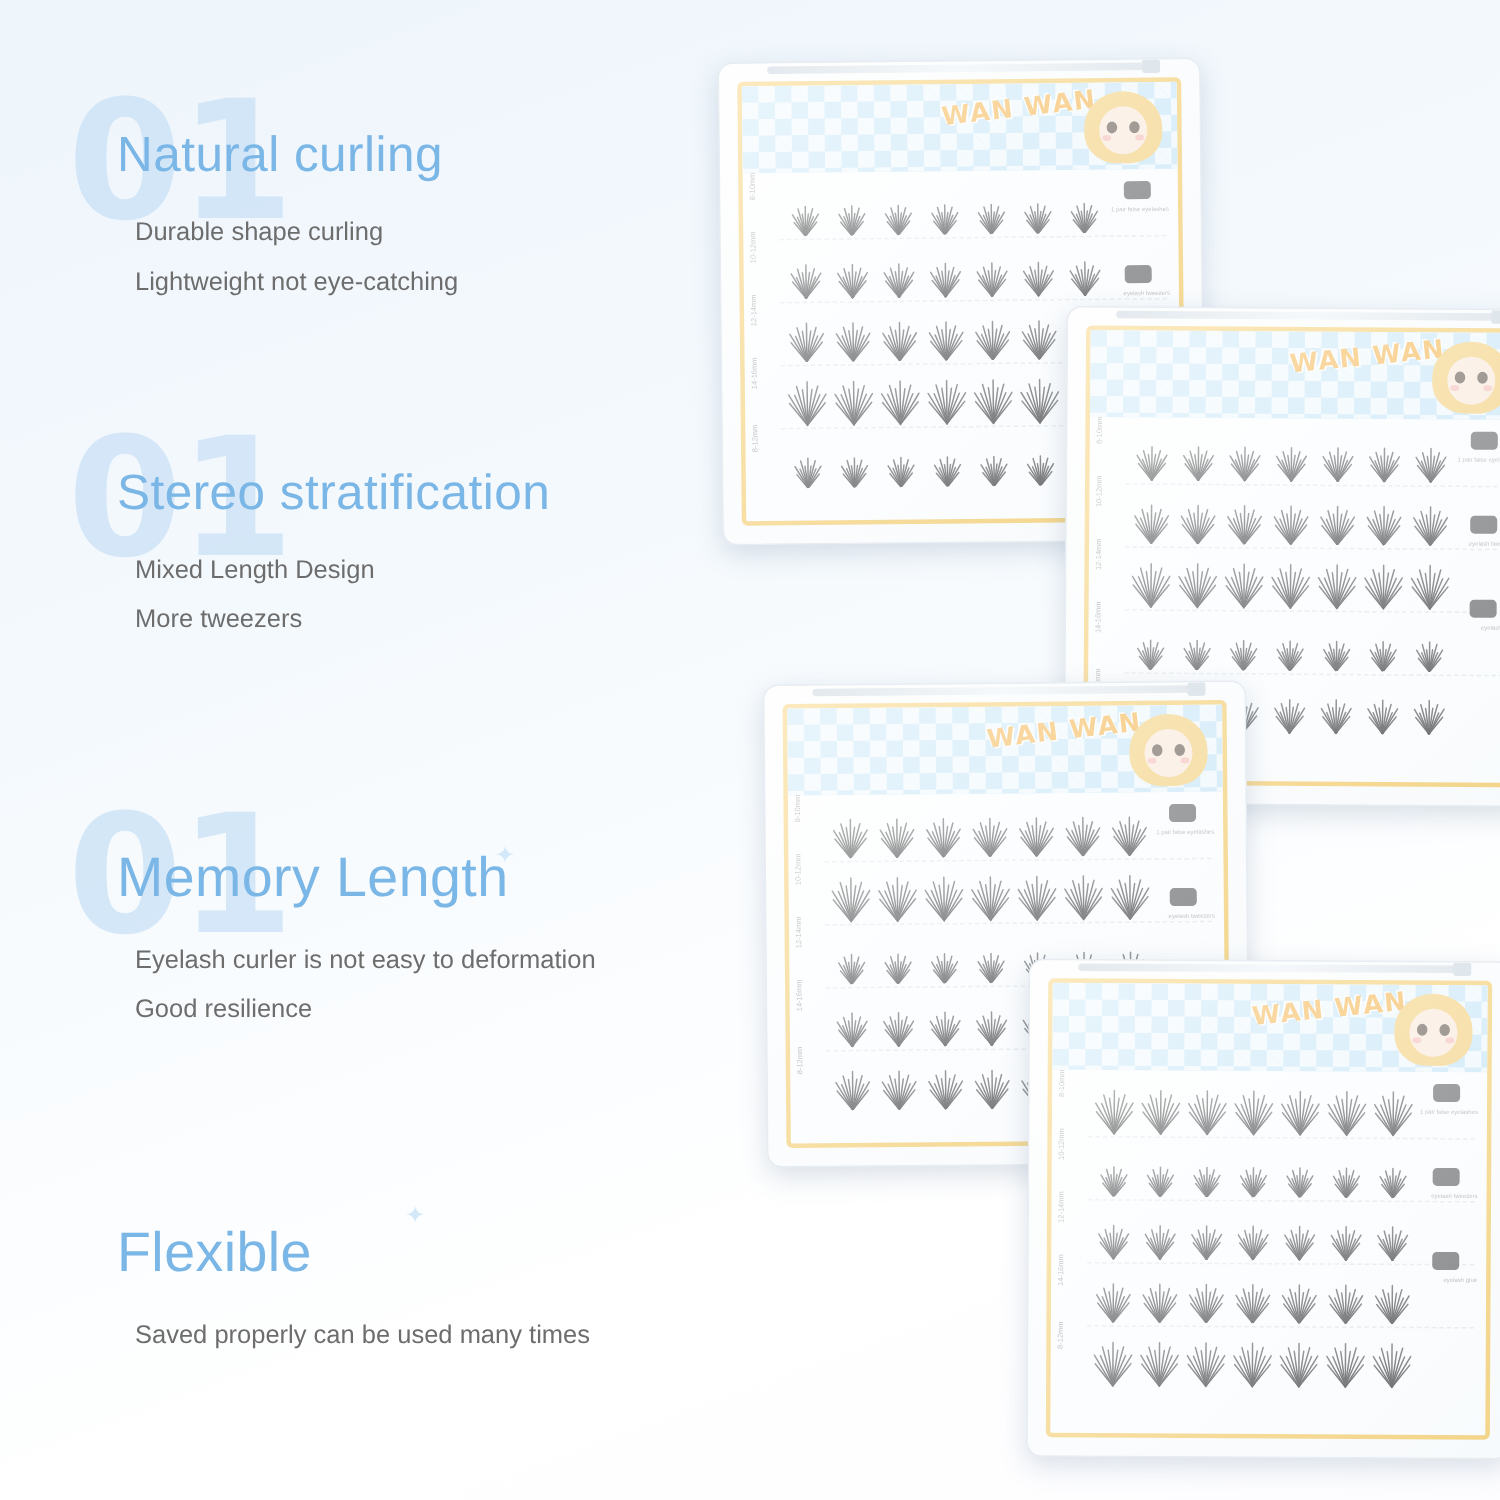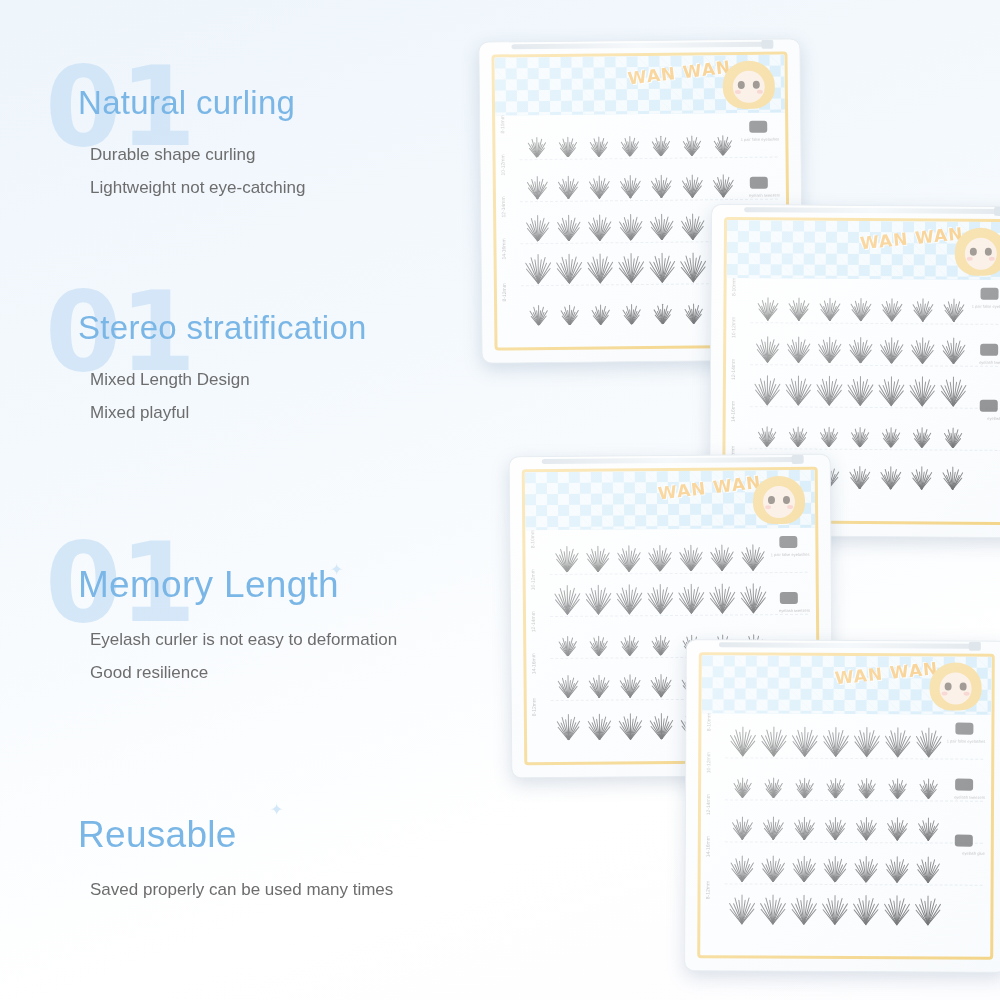--- a/index.html
+++ b/index.html
@@ -303,35 +303,35 @@
         <div class="sub">Durable shape curling</div>
         <div class="sub">Lightweight not eye-catching</div>
       </div>
     </div>
 
     <div class="feature f2">
       <div class="bignum">01</div>
       <div class="title">Stereo stratification</div>
       <div class="subs">
         <div class="sub">Mixed Length Design</div>
-        <div class="sub">Mixed playful</div>
+        <div class="sub">More tweezers</div>
       </div>
     </div>
 
     <div class="feature f3">
       <div class="bignum">01</div>
       <div class="title">Memory Length</div>
       <div class="subs">
         <div class="sub">Eyelash curler is not easy to deformation</div>
         <div class="sub">Good resilience</div>
       </div>
     </div>
 
     <div class="feature f4">
-      <div class="title">Reusable</div>
+      <div class="title">Flexible</div>
       <div class="subs">
         <div class="sub">Saved properly can be used many times</div>
       </div>
     </div>
 
     <div class="sparkle" style="left:270px; top:800px;">✦</div>
     <div class="sparkle" style="left:330px; top:560px;">✦</div>
   </div>
 
   <div class="products">

